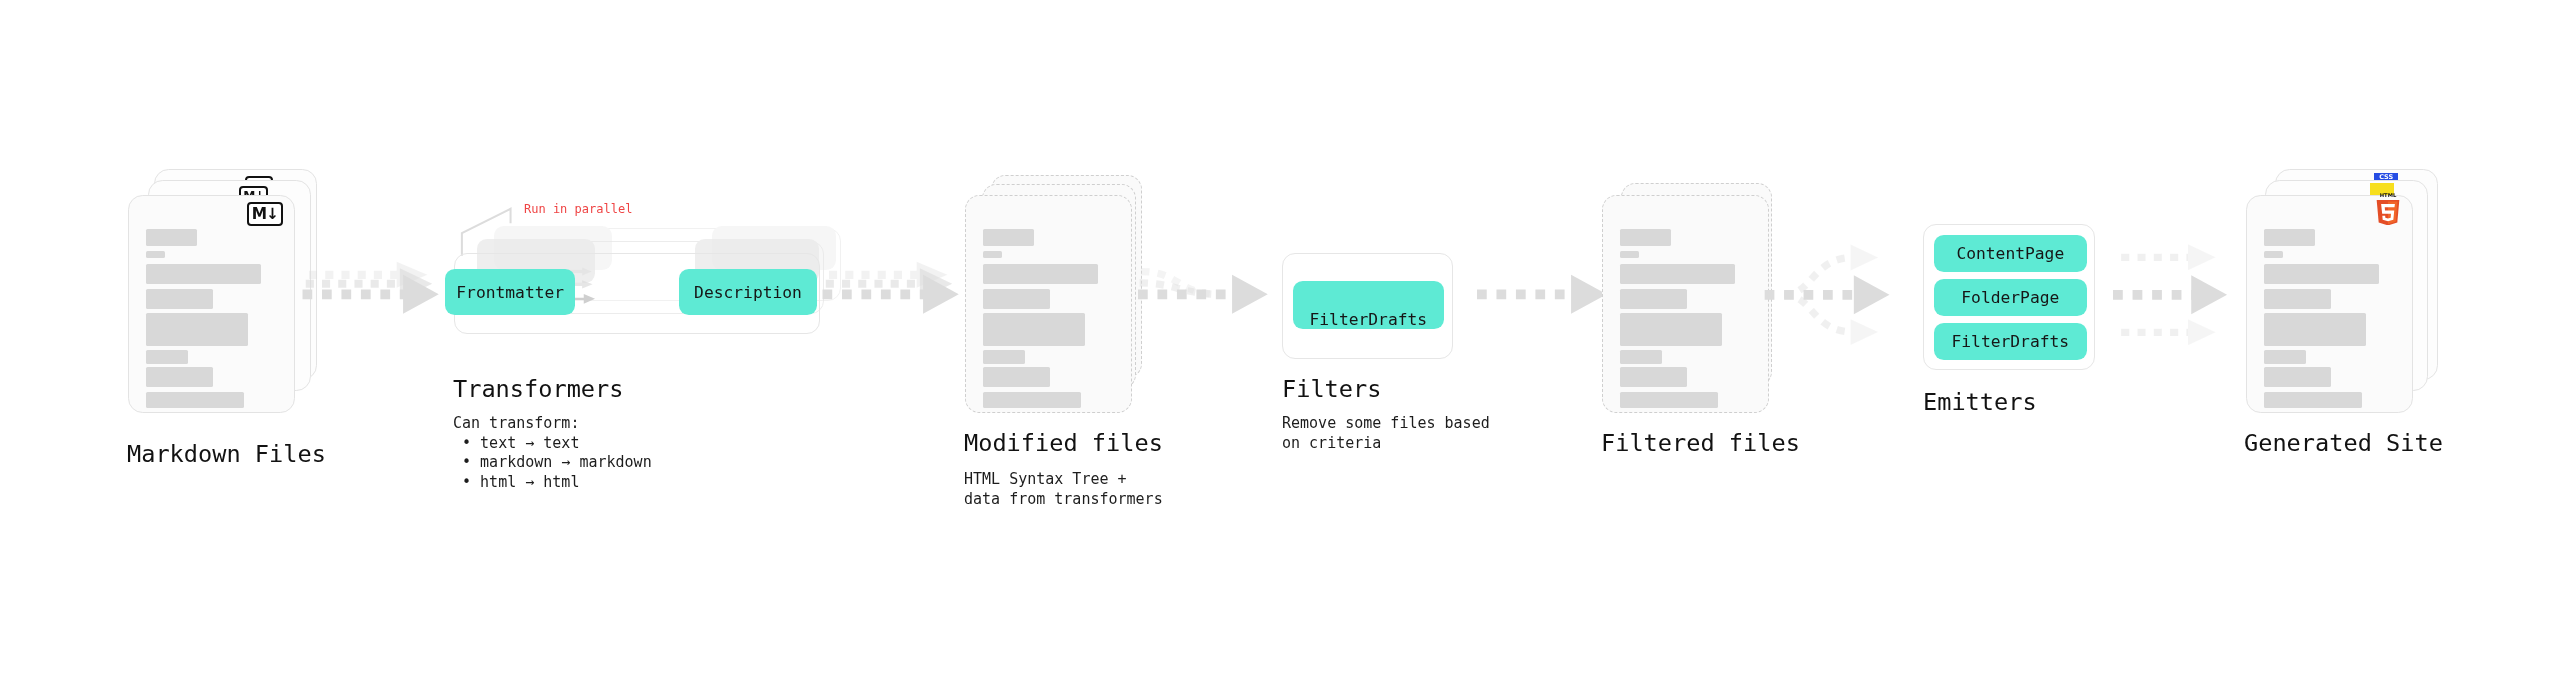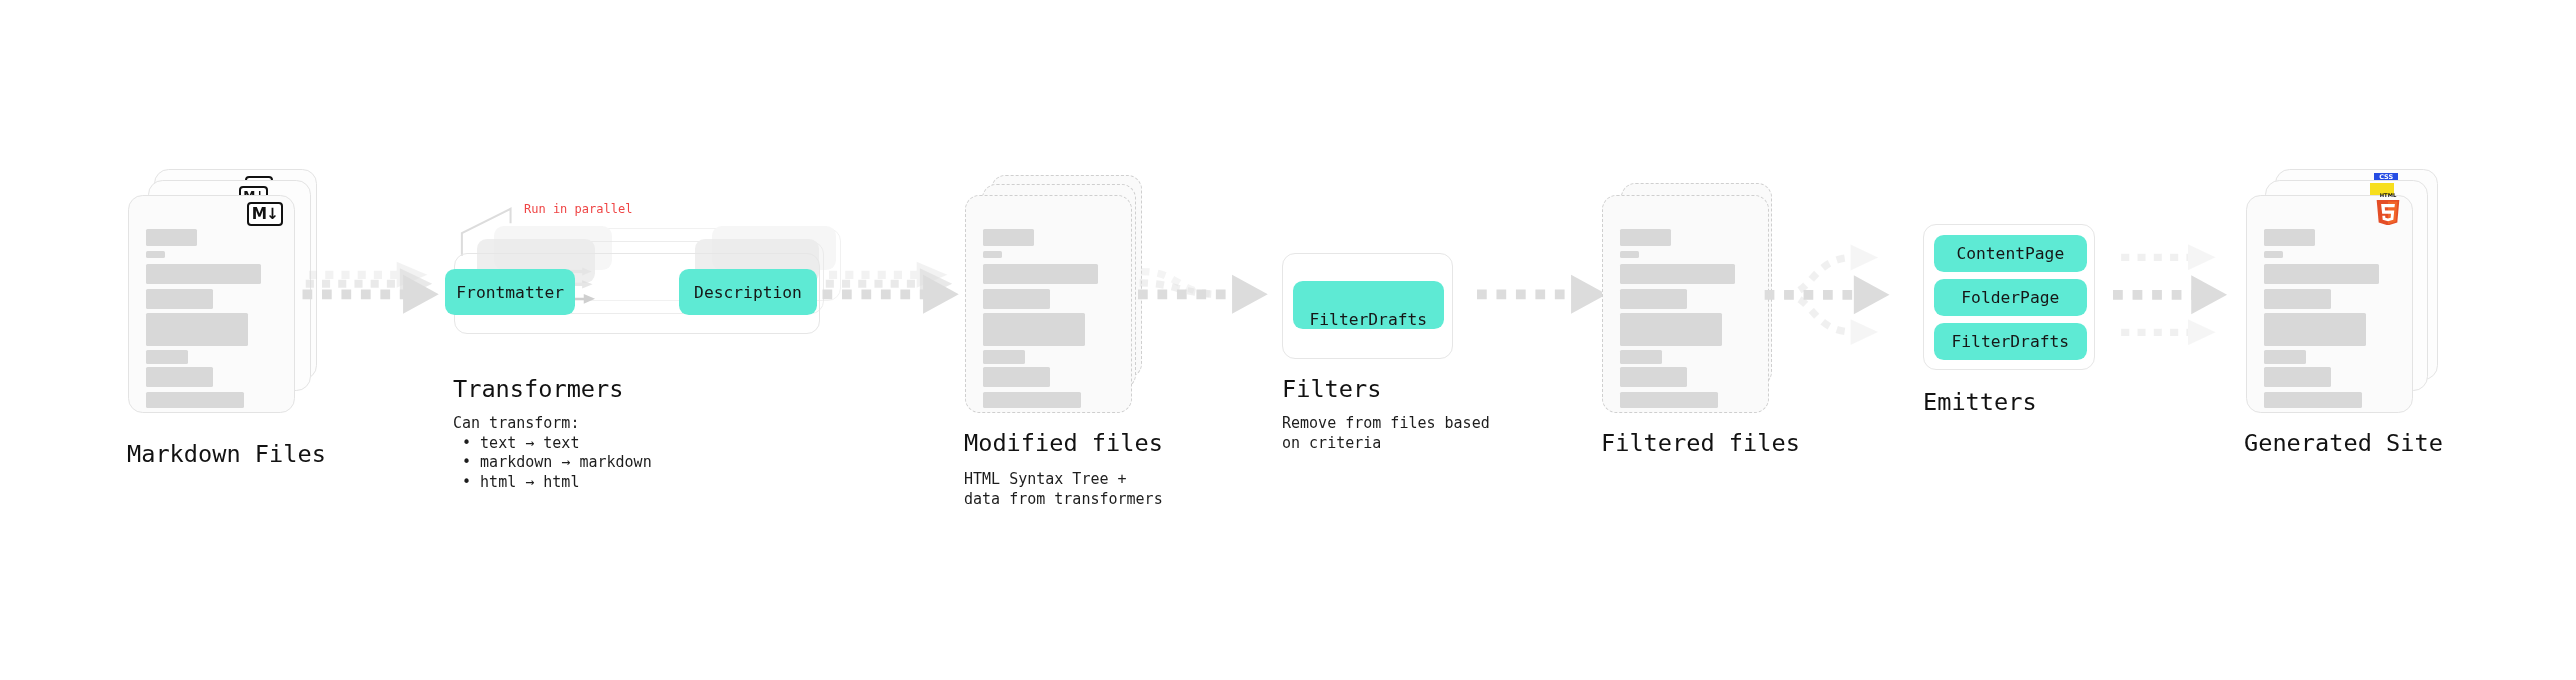--- a/index.html
+++ b/index.html
@@ -202,21 +202,21 @@
       <polygon points="116,22 160,46 116,70" fill="#dcdcdc"></polygon>
     </g>
   </svg>
 
   <div class="panel" style="left:1282px;top:253px;width:171px;height:106px;">
     <div class="pill" style="left:9.8px;top:27px;width:151px;height:48px;align-items:flex-end;">
       <span>FilterDrafts</span>
     </div>
   </div>
   <div class="title" style="left:1282px;top:375px;">Filters</div>
-  <div class="sub" style="left:1282px;top:414px;">Remove from files based
+  <div class="sub" style="left:1282px;top:414px;">Remove some files based
 on criteria</div>
 
   <svg class="ov" style="left:1477px;top:257px;width:146px;height:73px;" viewBox="0 0 180 90">
     <line x1="0" y1="46" x2="120" y2="46" stroke="#dcdcdc" stroke-width="12" stroke-dasharray="12 12"></line>
     <polygon points="116,22 160,46 116,70" fill="#dcdcdc"></polygon>
   </svg>
 
   <div class="cardstack">
     <div class="card dashed" style="left:1621px;top:183px;width:151px;height:203px;"></div>
     <div class="card dashed" style="left:1602px;top:195px;width:167px;height:218px;">

